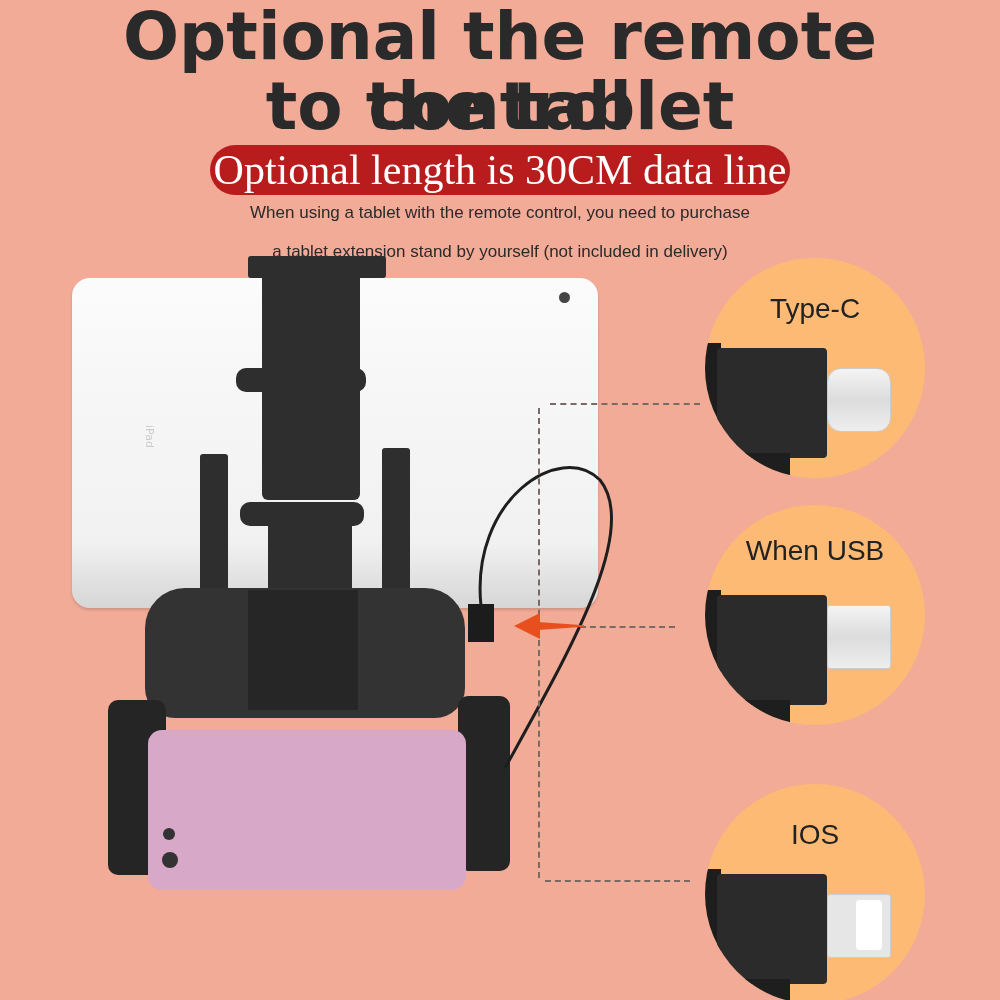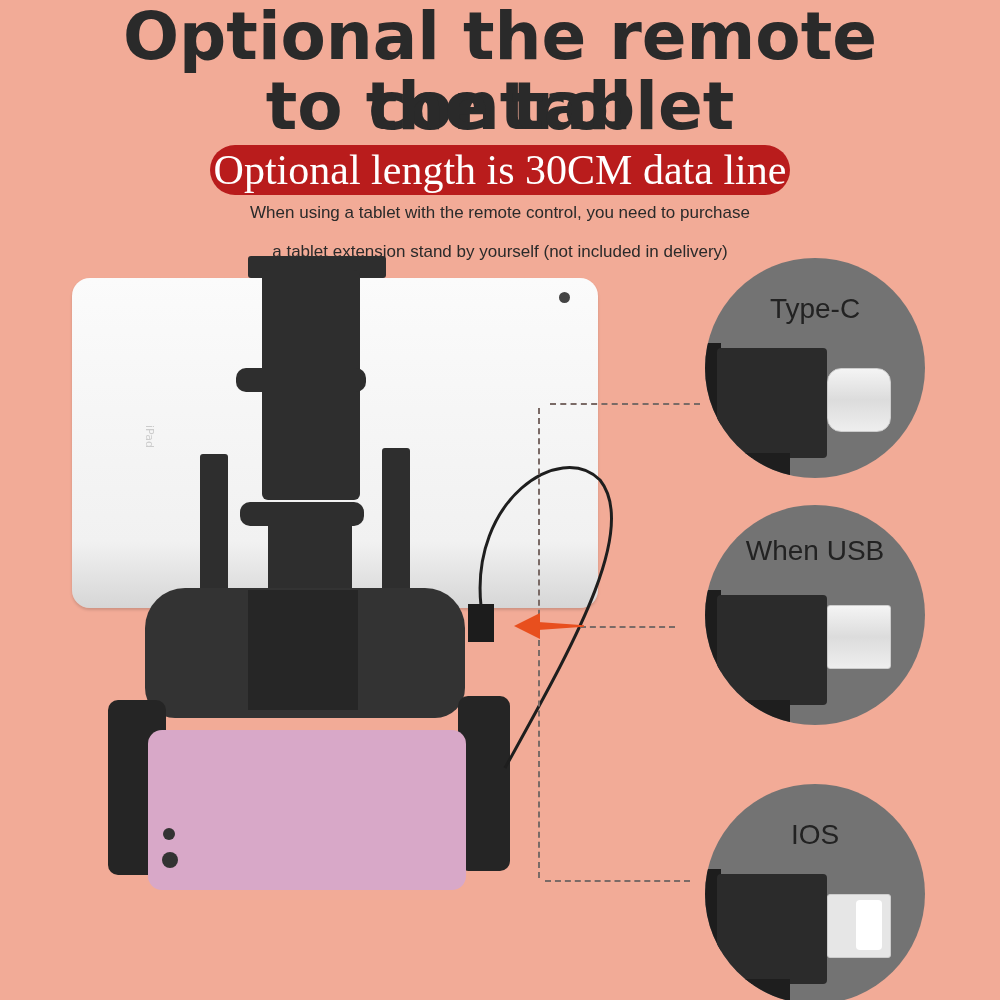--- a/index.html
+++ b/index.html
@@ -9,21 +9,21 @@
   .t2{top:72px;}
   .pill{position:absolute;left:210px;top:145px;width:580px;height:50px;border-radius:25px;background:#b91c1c;color:#fff;font-size:42px;line-height:50px;text-align:center;font-family:Liberation Serif, serif;}
   .sub{position:absolute;left:0;width:1000px;text-align:center;color:#2a2a2a;font-size:17px;line-height:23px;font-family:"Liberation Sans",sans-serif;}
   .s1{top:201px;} .s2{top:224px;margin-top:16px;}
   .tablet{position:absolute;left:72px;top:278px;width:526px;height:330px;background:linear-gradient(180deg,#fbfbfb 0%,#f1f1f1 80%,#d6d6d6 100%);border-radius:18px;box-shadow:0 2px 3px rgba(0,0,0,.15);}
   .cam{position:absolute;left:559px;top:292px;width:11px;height:11px;border-radius:50%;background:#444;}
   .ipadtxt{position:absolute;left:138px;top:430px;color:#ccc;font-size:11px;transform:rotate(90deg);}
   .dark{background:#2e2e2e;position:absolute;}
   .phone{position:absolute;left:148px;top:730px;width:318px;height:160px;background:#d8a8c8;border-radius:14px;}
   .phonecam{position:absolute;border-radius:50%;background:#333;}
-  .circle{position:absolute;left:705px;width:220px;height:220px;border-radius:50%;background:#737373;overflow:hidden;}
+  .circle{position:absolute;left:705px;width:220px;height:220px;border-radius:50%;background:#fdba74;overflow:hidden;}
   .c1{top:258px;} .c2{top:505px;} .c3{top:784px;}
   .clabel{position:absolute;left:0;width:220px;text-align:center;top:35px;color:#222;font-size:28px;font-family:"Liberation Sans",sans-serif;}
   .plug{position:absolute;left:12px;top:90px;width:110px;height:110px;background:#2b2b2b;border-radius:4px;}
   .plug-edge{position:absolute;left:0;top:85px;width:16px;height:140px;background:#1d1d1d;}
   .cable-stub{position:absolute;left:40px;top:195px;width:45px;height:40px;background:#1e1e1e;}
   .tip{position:absolute;left:122px;top:110px;width:62px;height:62px;background:linear-gradient(180deg,#f4f4f4,#dcdcdc 50%,#eee);border-radius:3px;border:1px solid #ccc;}
   .dash-v{position:absolute;border-left:2px dashed #7a6a66;}
   .dash-h{position:absolute;border-top:2px dashed #7a6a66;}
   .arrow{position:absolute;left:514px;top:613px;width:0;height:0;border-top:13px solid transparent;border-bottom:13px solid transparent;border-right:26px solid #e84f1e;}
   .arrowbody{position:absolute;left:538px;top:622px;width:46px;height:8px;background:#e84f1e;clip-path:polygon(0 0,100% 40%,100% 60%,0 100%);}

